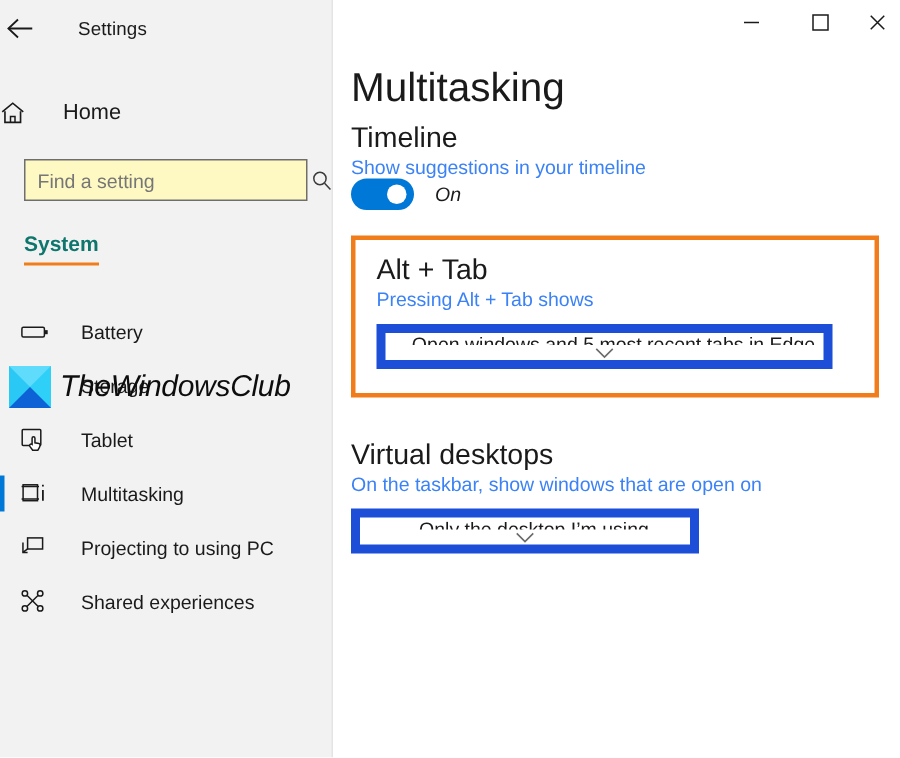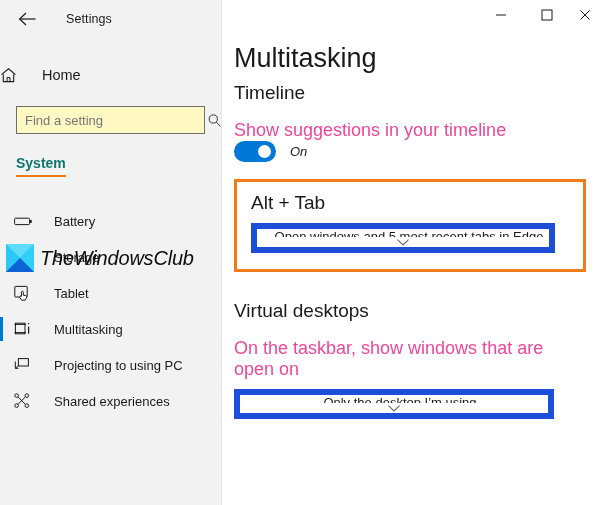--- a/index.html
+++ b/index.html
@@ -31,21 +31,20 @@
     position: relative;
     flex: 0 0 222px;
     border-right: 1px solid #e4e4e4;
     box-sizing: border-box;
   }
 
   .titlebar-left {
     height: 38px;
     display: flex;
     align-items: center;
-    padding-left: 14px;
   }
   .back-btn {
     width: 26px;
     height: 26px;
     display: flex;
     align-items: center;
     justify-content: center;
     cursor: default;
   }
   .back-btn svg { display:block; }
@@ -216,23 +215,22 @@
     margin: 6px 0 0 0;
     line-height: 1.1;
   }
   .sub-head {
     font-size: 19px;
     color: #1a1a1a;
     margin: 8px 0 0 0;
     font-weight: normal;
   }
   .field-label {
-    font-size: 18px;
-    color: #ec4899;
-    margin-top: 16px;
+    font-size: 13px;
+    color: #3b82f6;
   }
 
   .toggle-row {
     display: flex;
     align-items: center;
     margin-top: 0;
     font-style: italic;
   }
   .toggle {
     width: 42px;
@@ -285,21 +283,21 @@
     padding-left: 12px;
     white-space: nowrap;
     overflow: hidden;
   }
   .combo .chev {
     width: 28px;
     display: flex;
     align-items: center;
     justify-content: center;
   }
-  .combo.narrow { width: 320px; }
+  .combo.narrow { width: 232px; }
 
   .vd-section { margin-top: 28px; }
   .vd-section .sub-head { font-size: 19px; }
 </style>
 </head>
 <body>
 
 <div id="app">
 
   <div class="sidebar">
@@ -457,20 +455,21 @@
 
       <div class="toggle-row">
         <div class="toggle">
           <span class="knob"></span>
         </div>
         <span class="toggle-state">On</span>
       </div>
 
       <div class="highlight-box">
         <h2 class="sub-head">Alt + Tab</h2>
+        <div class="field-label">Pressing Alt + Tab shows</div>
         <div class="combo">
           <span class="val">Open windows and 5 most recent tabs in Edge</span>
           <span class="chev">
             <svg width="14" height="10" viewBox="0 0 14 10" aria-hidden="true">
               <path d="M1.5 2.6 L7 8 L12.5 2.6" fill="none" stroke="#6b6b6b" stroke-width="1.1"></path>
             </svg>
           </span>
         </div>
       </div>
 

